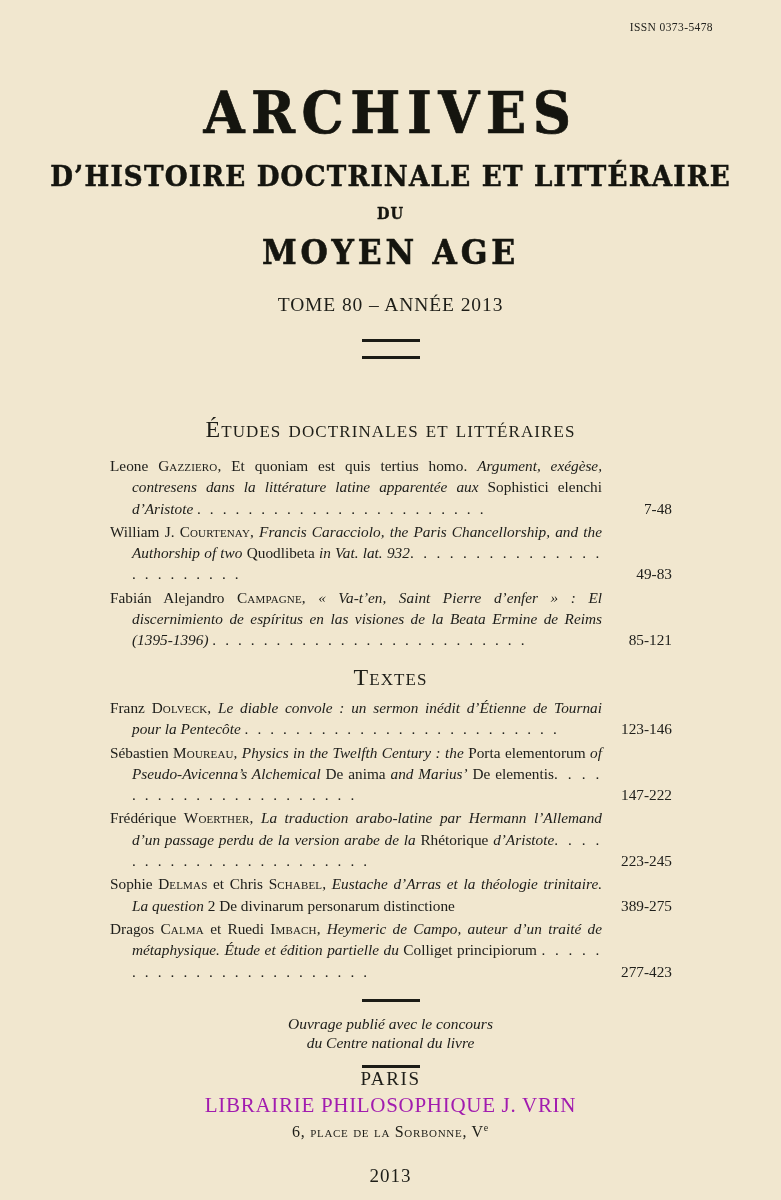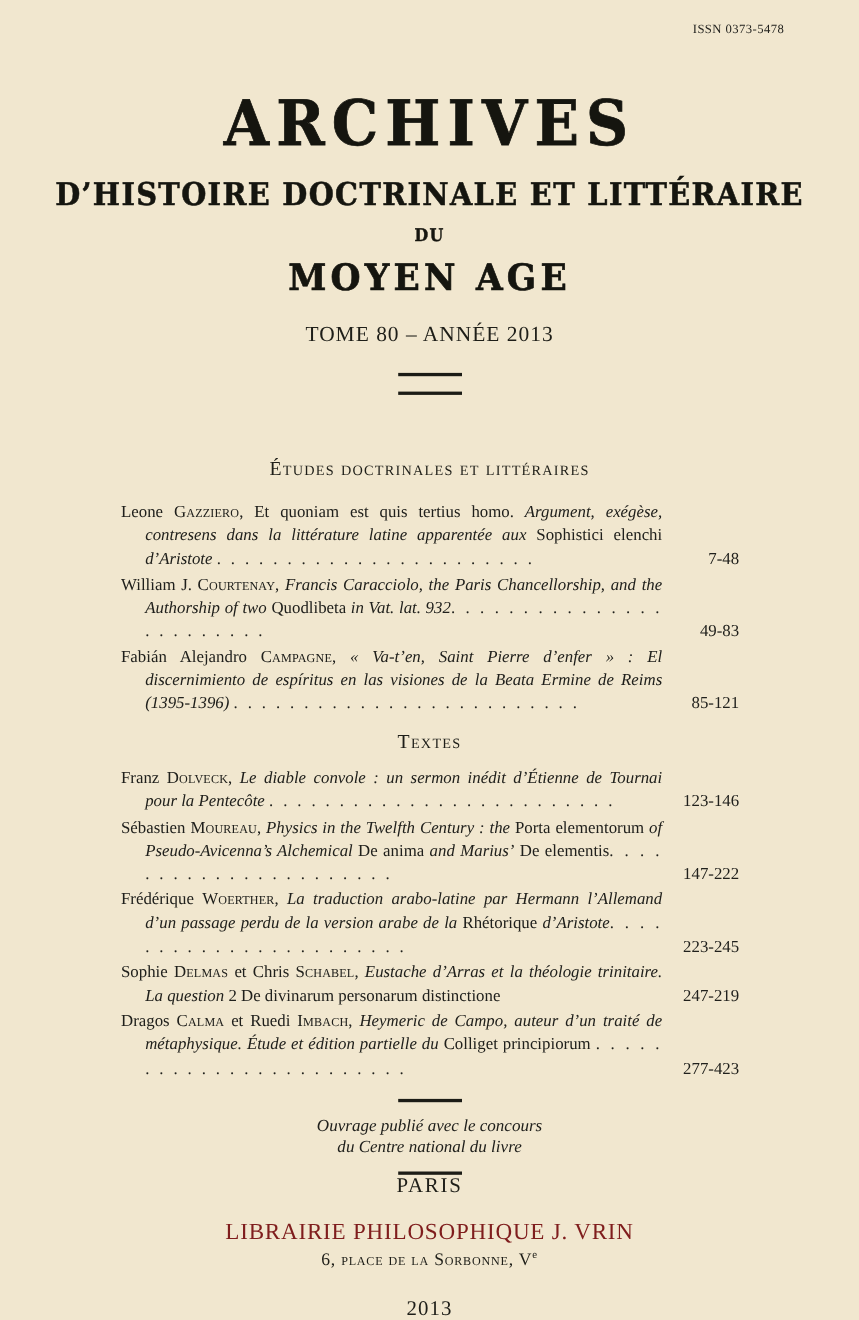--- a/index.html
+++ b/index.html
@@ -102,21 +102,21 @@
   .sommaire {
     margin-top: 12px;
     font-size: 19px;
     letter-spacing: 2.4px;
     color: #1e1e18;
   }
 
   
   .section-heading {
     text-align: center;
-    font-size: 18px;
+    font-size: 24px;
     font-variant: small-caps;
     letter-spacing: 1.1px;
     color: #1e1e18;
   }
   #etudes-heading { position: absolute; top: 416px; left: 0; right: 0; }
   #textes-heading { position: absolute; top: 664px; left: 0; right: 0; }
 
   
   .toc {
     position: absolute;
@@ -187,24 +187,24 @@
   .rule-grant-top { margin-bottom: 12px; }
   .rule-grant-bot { margin-top: 13px; }
 
   #footer-imprint { top: 1068px; }
   .imprint-city {
     font-size: 19px;
     letter-spacing: 1.6px;
     color: #1e1e18;
   }
   .imprint-publisher {
-    margin-top: 17px;
+    margin-top: 3px;
     font-size: 21px;
     letter-spacing: 0.7px;
-    color: #7f1d1d;
+    color: #a21caf;
     text-align: center;
   }
   .imprint-address {
     margin-top: 4px;
     font-size: 16px;
     font-variant: small-caps;
     letter-spacing: 0.7px;
     color: #1e1e18;
   }
   .imprint-address .num { font-variant: normal; }
@@ -269,21 +269,21 @@
       <div class="entry-pages">147-222</div>
     </div>
 
     <div class="entry">
       <div class="entry-text"><span class="firstline"><span>Frédérique</span> <span class="sc">Woerther</span>,</span> <span class="it">La traduction arabo-latine par Hermann l’Allemand d’un passage perdu de la version arabe de la</span> <span class="rm">Rhétorique</span> <span class="it">d’Aristote</span><span class="leader">. . . . . . . . . . . . . . . . . . . . . . .</span></div>
       <div class="entry-pages">223-245</div>
     </div>
 
     <div class="entry">
       <div class="entry-text"><span class="firstline"><span>Sophie</span> <span class="sc">Delmas</span> <span>et</span> <span>Chris</span> <span class="sc">Schabel</span>,</span> <span class="it">Eustache d’Arras et la théologie trinitaire. La question</span> <span class="rm">2 De divinarum personarum distinctione</span></div>
-      <div class="entry-pages">247-219</div>
+      <div class="entry-pages">389-275</div>
     </div>
 
     <div class="entry">
       <div class="entry-text"><span class="firstline"><span>Dragos</span> <span class="sc">Calma</span> <span>et</span> <span>Ruedi</span> <span class="sc">Imbach</span>,</span> <span class="it">Heymeric de Campo, auteur d’un traité de métaphysique. Étude et édition partielle du</span> <span class="rm">Colliget principiorum</span> <span class="leader">. . . . . . . . . . . . . . . . . . . . . . . .</span></div>
       <div class="entry-pages">277-423</div>
     </div>
 
   </div>
 
   <div class="footer" id="footer-grant">

